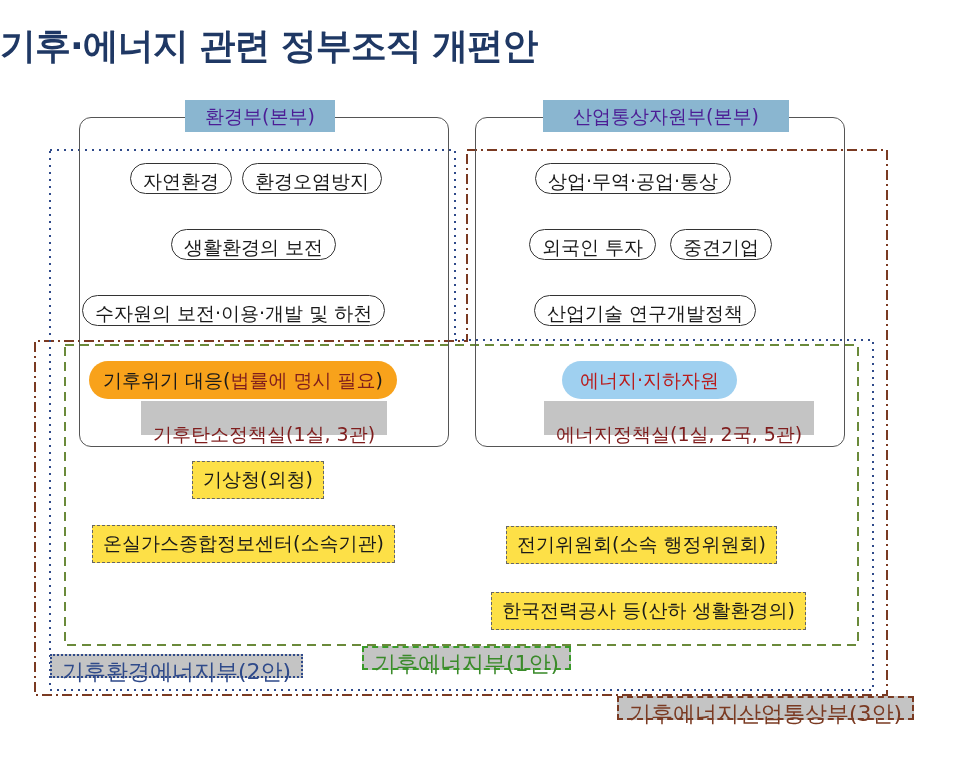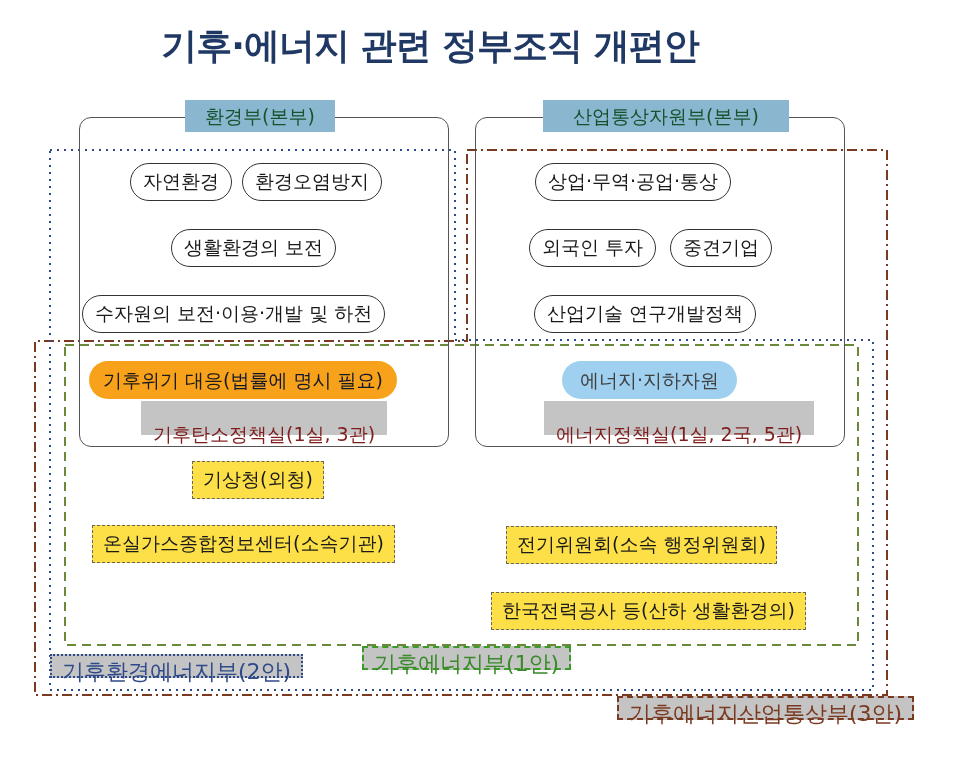--- a/index.html
+++ b/index.html
@@ -1,46 +1,46 @@
 <!DOCTYPE html>
 <html><head>
 <meta charset="utf-8">
 <style>
   * { box-sizing: border-box; margin: 0; padding: 0; }
   html, body { width: 960px; height: 762px; background: #ffffff; overflow: hidden; }
   body { position: relative; font-family: "DejaVu Sans", "Liberation Sans", sans-serif; color: #222; }
 
   .title {
-    position: absolute; left: 0; top: 22px; width: 860px; text-align: center;
+    position: absolute; left: 0; top: 22px; width: 860px; 
     font-size: 36px; font-weight: bold; color: #1f3864; letter-spacing: -1px;
   }
 
   svg.lines { position: absolute; left: 0; top: 0; width: 960px; height: 762px; pointer-events: none; }
 
   .ministry-box {
     position: absolute; border: 1.5px solid #555; border-radius: 12px; background: transparent;
   }
   .ministry-label {
-    position: absolute; background: #8ab6d0; color: #14532d; font-size: 19px;
+    position: absolute; background: #8ab6d0; color: #4c1d95; font-size: 19px;
     padding: 2px 8px; line-height: 28px; white-space: nowrap; text-align: center;
   }
 
   .pill {
     position: absolute; border: 1.5px solid #333; border-radius: 20px; background: #fff;
-    font-size: 19px; line-height: 34px; height: 38px; padding: 0 12px; white-space: nowrap;
+    font-size: 19px; line-height: 34px; height: 31px; padding: 0 12px; white-space: nowrap;
     text-align: center; color: #1a1a1a;
   }
   .pill-orange {
     position: absolute; background: #f8a21b; border-radius: 20px; height: 38px; line-height: 38px;
     font-size: 19px; padding: 0 14px; white-space: nowrap; color: #1a1a1a;
   }
-  .pill-orange .red { color: #0f172a; }
+  .pill-orange .red { color: #7f1d1d; }
   .pill-blue {
     position: absolute; background: #9fd0f0; border-radius: 20px; height: 38px; line-height: 38px;
-    font-size: 19px; padding: 0 18px; white-space: nowrap; color: #404040;
+    font-size: 19px; padding: 0 18px; white-space: nowrap; color: #b91c1c;
   }
   .gray-label {
     position: absolute; background: #c4c4c4; font-size: 19px; height: 34px; line-height: 34px;
     padding: 16px 12px; white-space: nowrap; color: #7f1d1d;
   }
   .dashed-box {
     position: absolute; border: 1.5px dashed #666; font-size: 19px; height: 38px; line-height: 34px;
     padding: 0 10px; white-space: nowrap; background: #fde047; color: #1a1a1a;
   }
 

